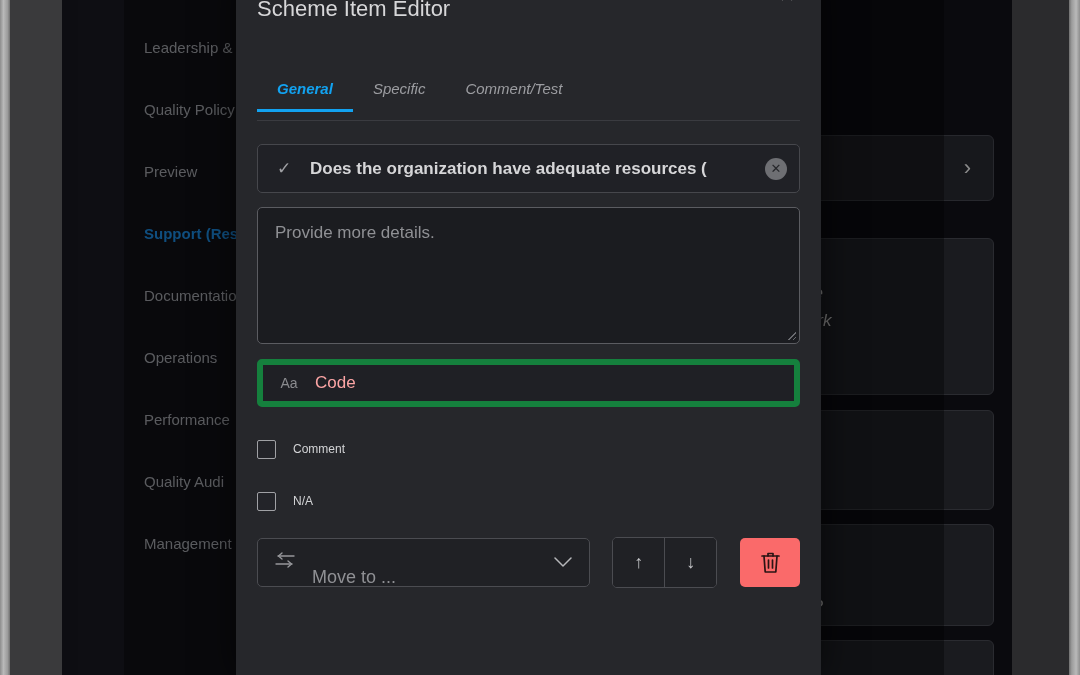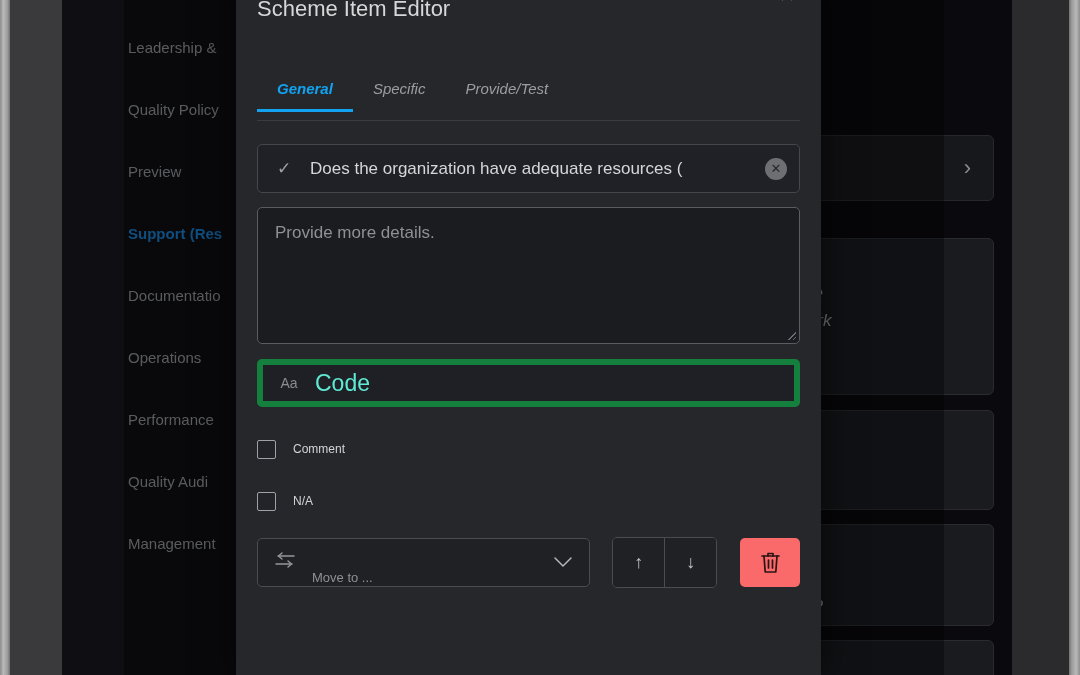--- a/index.html
+++ b/index.html
@@ -33,21 +33,21 @@
     position: absolute; right: 11px; top: 0; width: 57px; height: 675px;
     background: #2b2b2d;
   }
 
   
   .app {
     position: absolute; left: 62px; top: 0; right: 68px; height: 675px;
     background: #0d0d12;
   }
   .app-sidebar {
-    position: absolute; left: 0; top: 0; width: 240px; height: 675px;
+    position: absolute; left: 16px; top: 0; width: 240px; height: 675px;
     background: #0e0e13;
   }
   .app-sidebar-inner { padding-top: 16px; }
   .nav-item {
     height: 62px;
     display: flex; align-items: center;
     padding: 0 0 0 66px;
     font-size: 15px;
     color: #8b8d92;
     white-space: nowrap;
@@ -165,20 +165,21 @@
     font-size: 17px;
     flex: none;
   }
   .field-title .title-text {
     flex: 1 1 auto;
     color: #d6d6d8;
     font-size: 17px;
     overflow: hidden;
     white-space: nowrap;
     padding-right: 54px;
+    font-weight: bold;
   }
   .clear-btn {
     position: absolute;
     right: 12px; top: 50%;
     transform: translateY(-50%);
     width: 22px; height: 22px;
     border-radius: 50%;
     background: #6e6f73;
     color: #26272b;
     display: flex; align-items: center; justify-content: center;
@@ -215,21 +216,21 @@
     border-radius: 5px;
     display: flex; align-items: center;
     box-sizing: border-box;
   }
   .field-code .aa-icon {
     width: 52px; text-align: center;
     color: #8a8b8f; font-size: 14px;
     flex: none;
   }
   .field-code .code-placeholder {
-    color: #5eead4; font-size: 23px;
+    color: #fca5a5; font-size: 17px;
   }
 
   .checks { margin-top: 16px; }
   .check-row {
     display: flex; align-items: center;
     height: 52px;
     cursor: pointer;
   }
   .check-box {
     width: 19px; height: 19px;
@@ -254,21 +255,21 @@
     display: flex; align-items: center;
     box-sizing: border-box;
     position: relative;
     cursor: pointer;
   }
   .move-select .move-icon {
     width: 54px; text-align: center;
     color: #96979b; font-size: 18px;
     flex: none;
   }
-  .move-select .move-label { color: #8f9094; font-size: 13px; margin-top: 30px; }
+  .move-select .move-label { color: #8f9094; font-size: 18px; margin-top: 30px; }
   .move-select .chev {
     position: absolute; right: 17px; top: 50%;
     transform: translateY(-50%);
     color: #b6b7ba; font-size: 14px;
   }
 
   .arrow-group {
     display: flex;
     margin-left: 22px;
     border: 1px solid #4b4c51;
@@ -367,21 +368,21 @@
   <div class="modal">
 
     <div class="modal-titlebar">
       <div class="modal-title">Scheme Item Editor</div>
       <div class="modal-close">✕</div>
     </div>
 
     <div class="tabs">
       <div class="tab active"><span>General</span></div>
       <div class="tab"><span>Specific</span></div>
-      <div class="tab"><span>Provide/Test</span></div>
+      <div class="tab"><span>Comment/Test</span></div>
     </div>
 
     <div class="field-title">
       <span class="check-icon">✓</span>
       <span class="title-text">Does the organization have adequate resources (</span>
       <span class="clear-btn">✕</span>
     </div>
 
     <div class="field-details">
       <span>Provide more details.</span>

